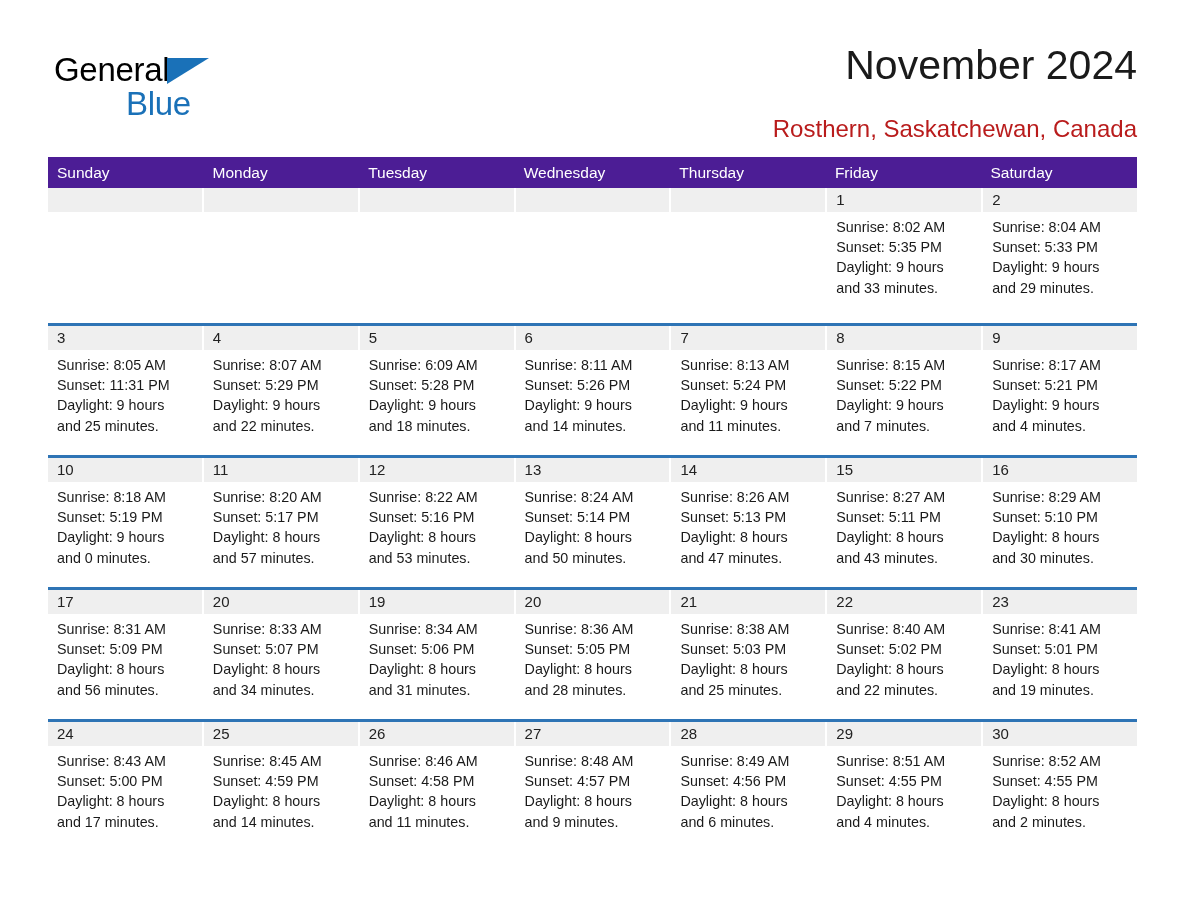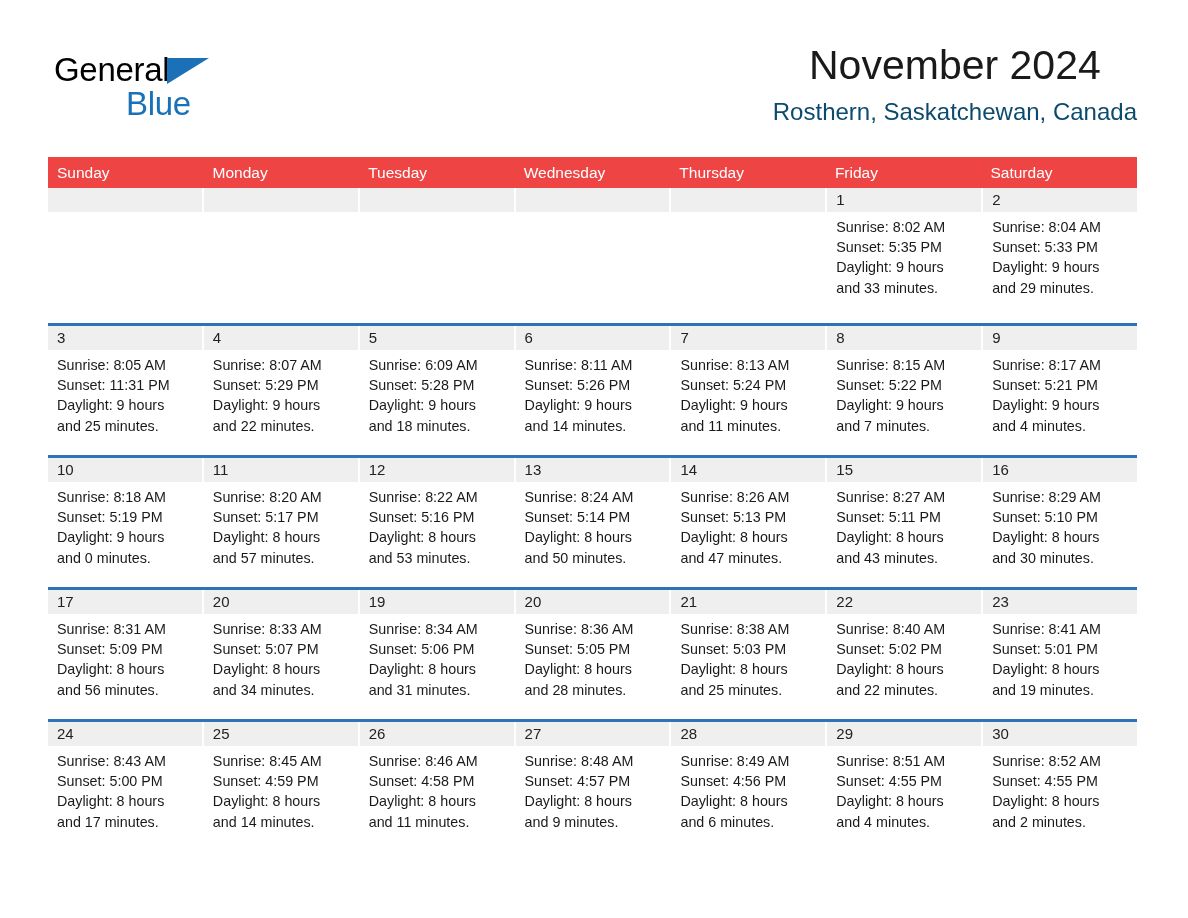--- a/index.html
+++ b/index.html
@@ -63,48 +63,48 @@
     font-size: 33px;
     color: #1a71b8;
     line-height: 38px;
     letter-spacing: -0.3px;
   }
 
   .title-block {
     position: absolute;
     right: 0;
     top: 0;
-    text-align: center;
+    text-align: right;
   }
   .month-title {
     font-size: 41px;
     color: #1a1a1a;
     line-height: 50px;
     font-weight: 400;
     white-space: nowrap;
   }
   .location-title {
     font-size: 24px;
-    color: #0c4a6e;
+    color: #b91c1c;
     line-height: 33px;
-    margin-top: 5px;
+    margin-top: 22px;
     font-weight: 400;
     white-space: nowrap;
   }
 
   
   .calendar {
     position: absolute;
     left: 48px;
     top: 157px;
     width: 1089px;
   }
   .weekdays {
     display: flex;
-    background: #ef4444;
+    background: #4c1d95;
     height: 31px;
     align-items: center;
   }
   .weekday {
     flex: 1 1 0;
     color: #ffffff;
     font-size: 15.5px;
     line-height: 31px;
     padding-left: 9px;
     box-sizing: border-box;

